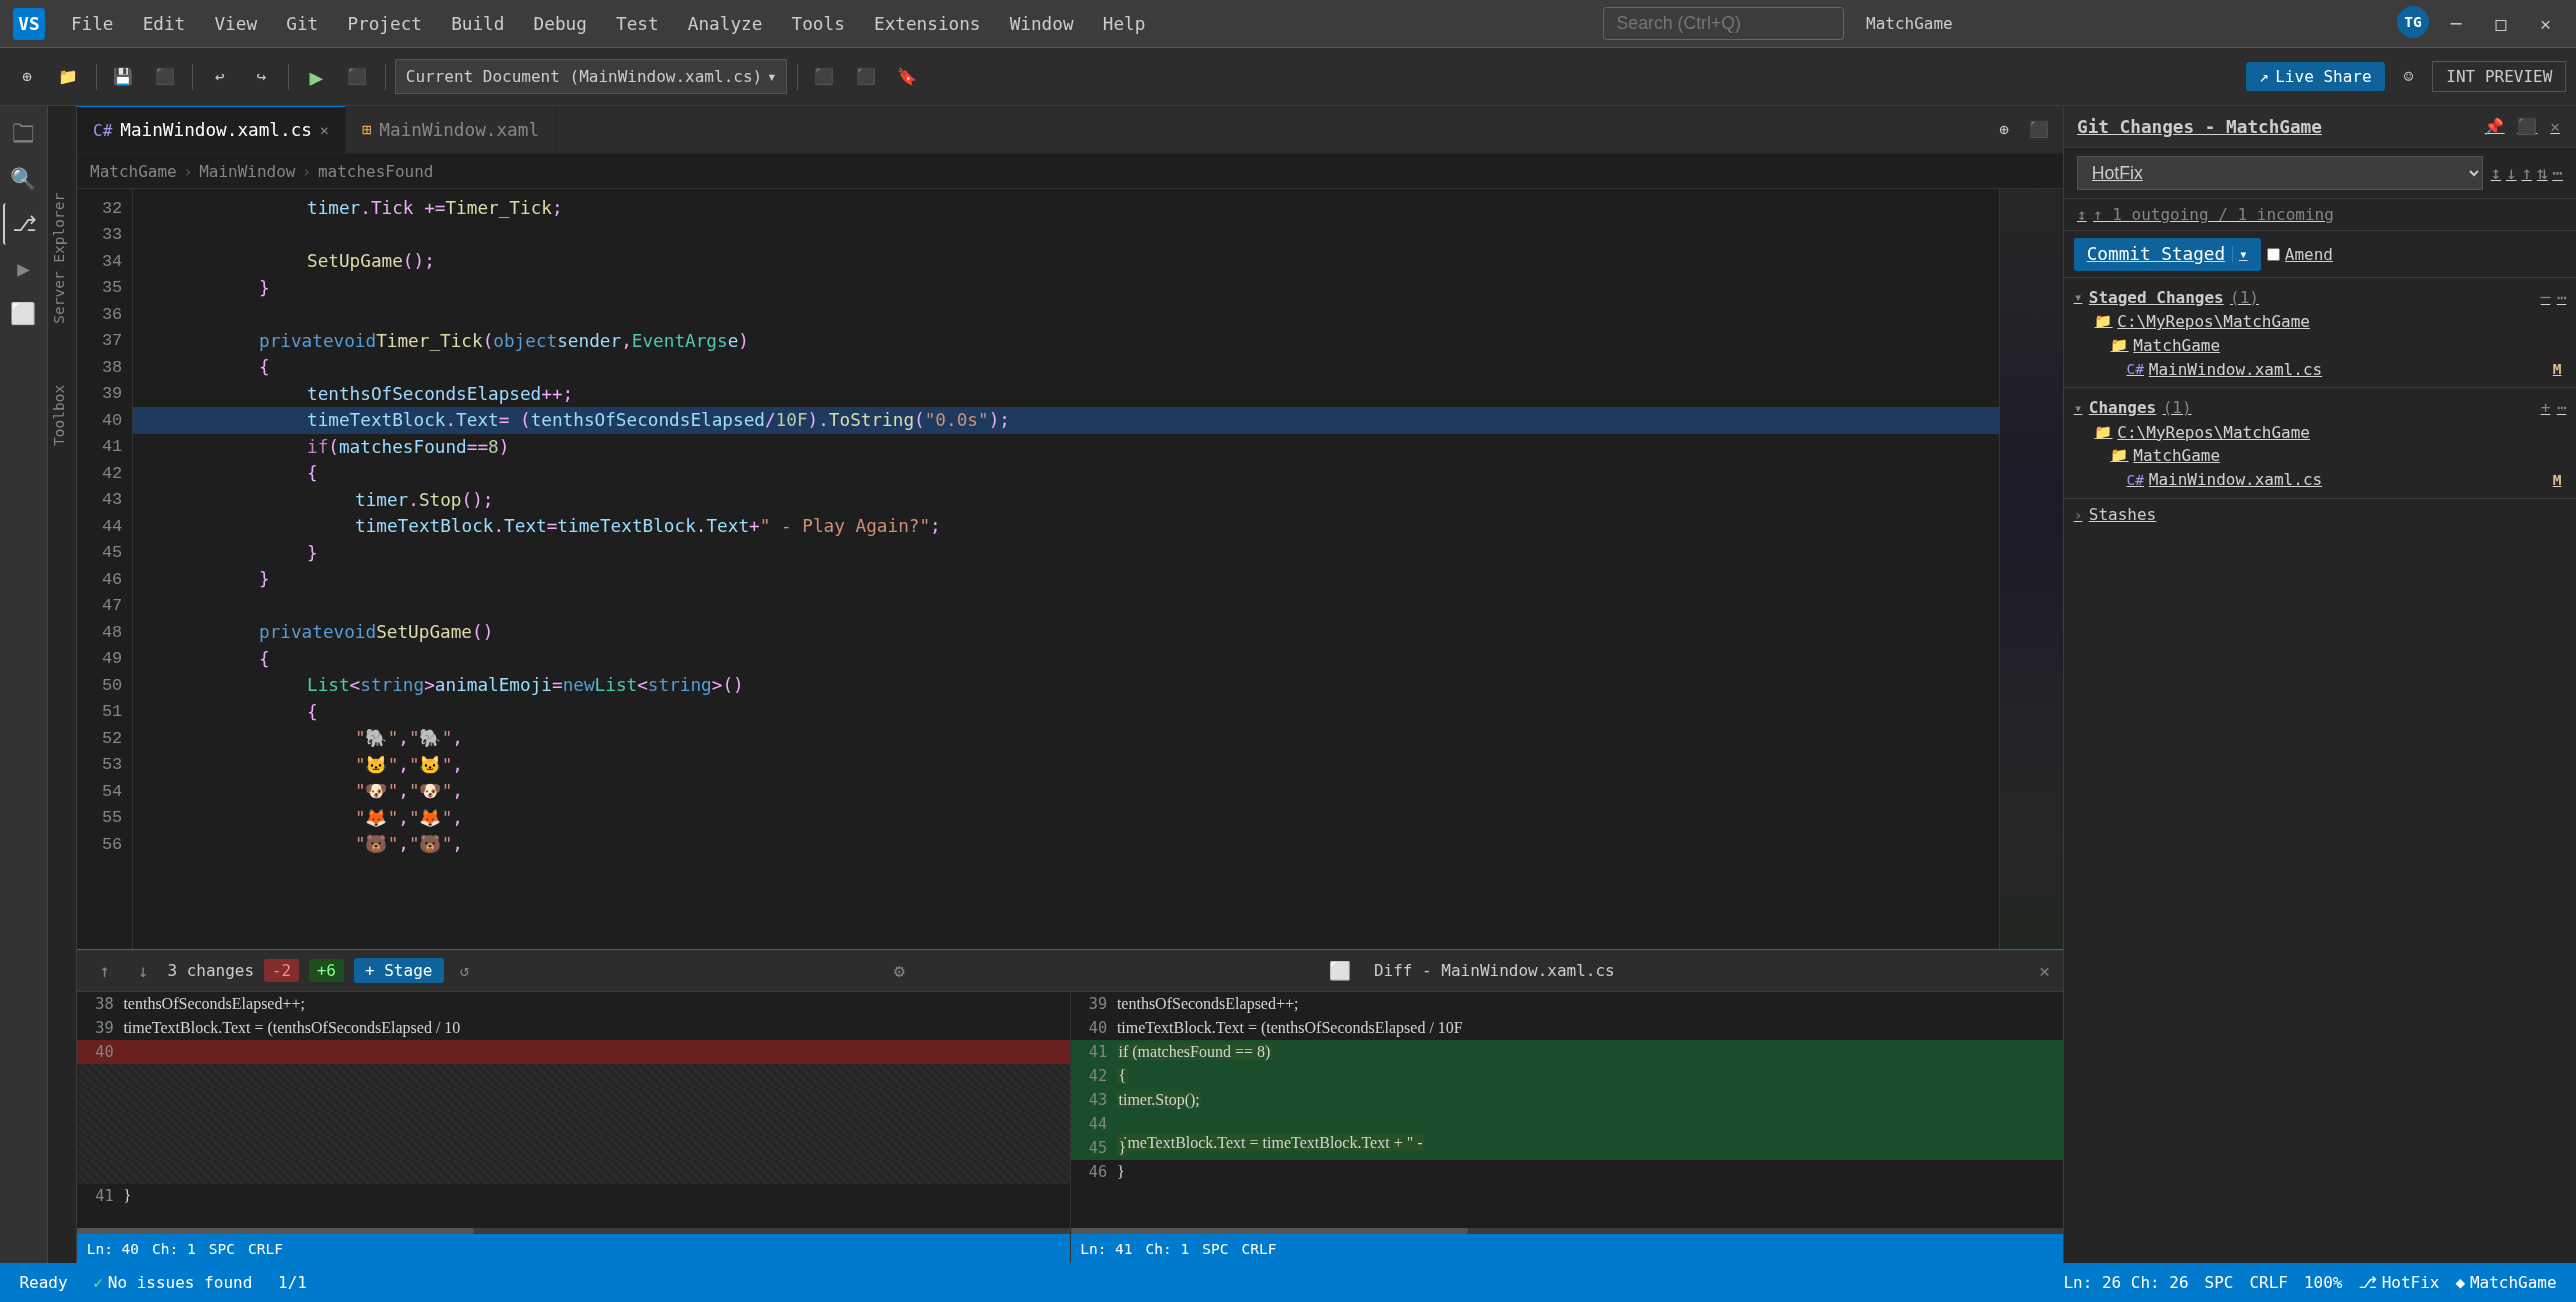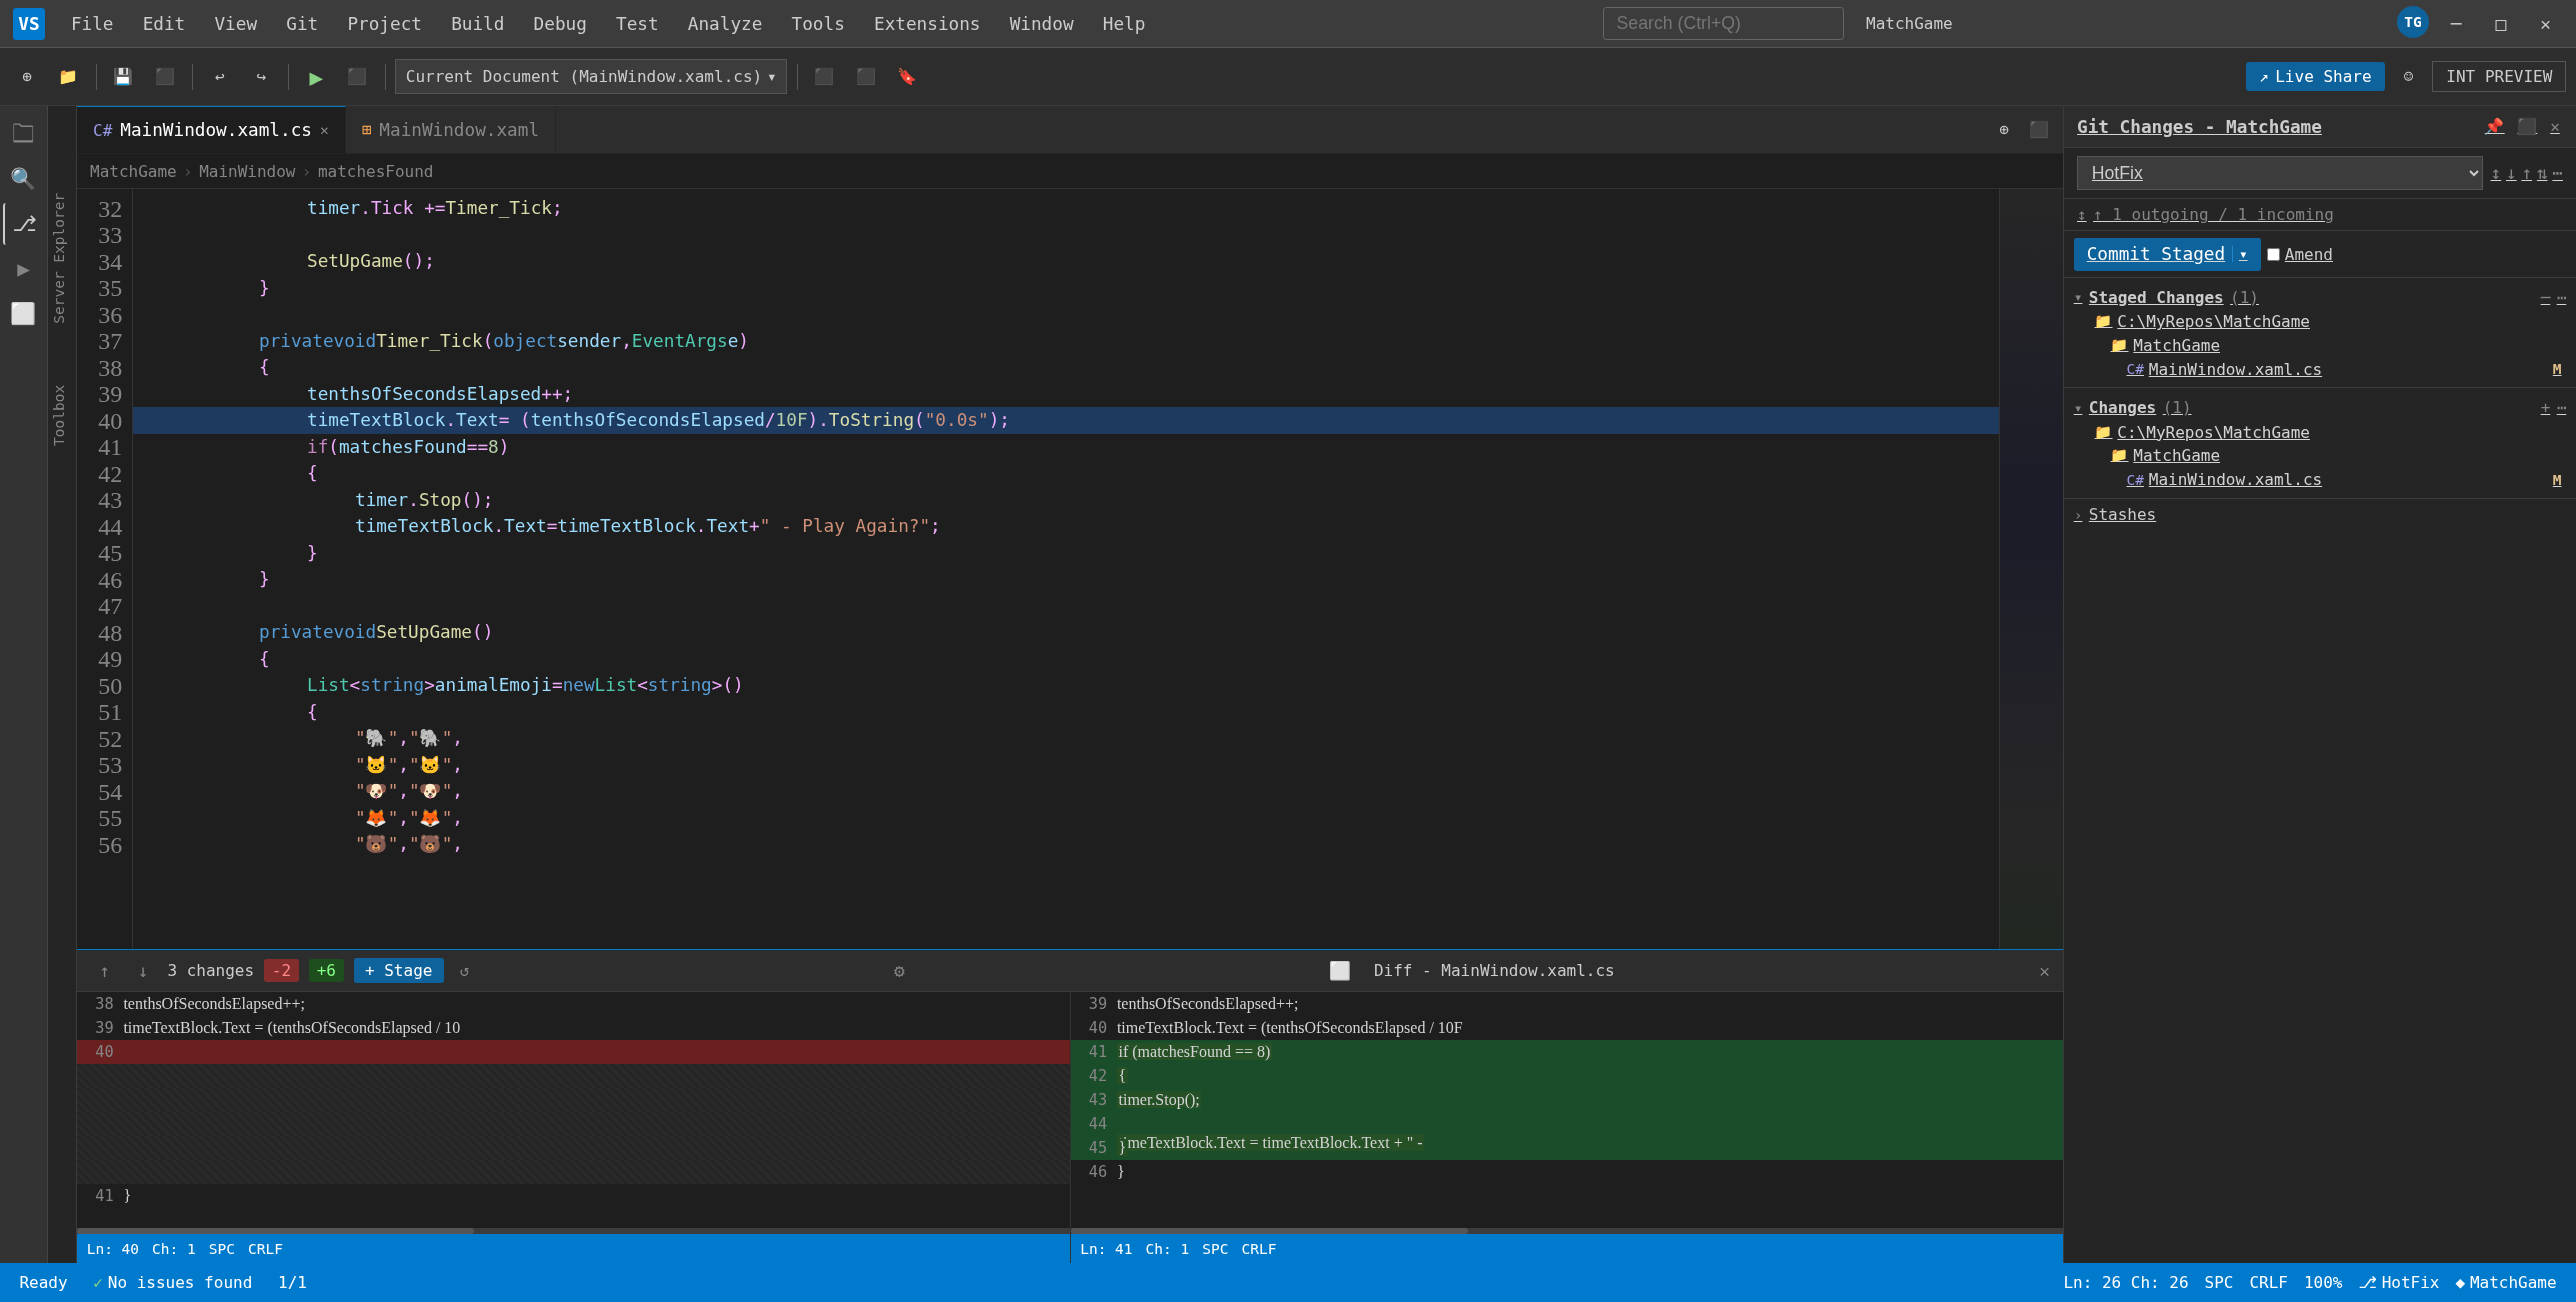--- a/index.html
+++ b/index.html
@@ -208,22 +208,22 @@
     
     .code-editor {
       flex: 1;
       overflow: hidden;
       display: flex;
       position: relative;
     }
     .line-numbers {
       background: #1e1e1e;
       color: #858585;
-      font-family: Liberation Serif, serif;
-      font-size: 24px;
+      font-family: Liberation Mono, monospace;
+      font-size: 17px;
       line-height: 1.5;
       padding: 6.4px 9.7px;
       text-align: left;
       min-width: 56px;
       user-select: none;
       border-right: 0.8px solid #333;
     }
     .line-numbers div { height: 26.5px; display: flex; align-items: center; justify-content: flex-end; }
     .code-content {
       flex: 1;

